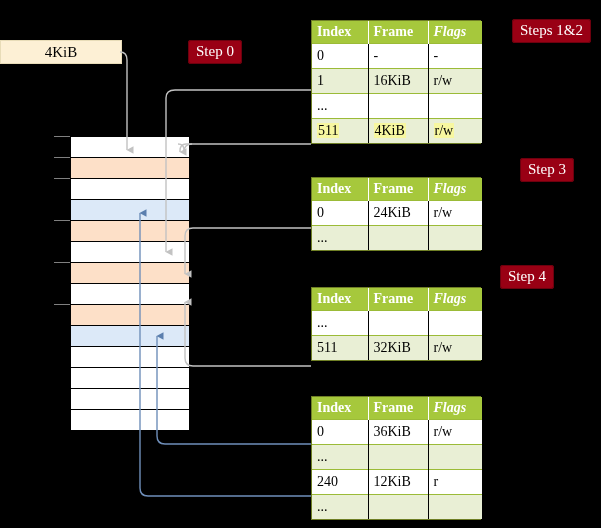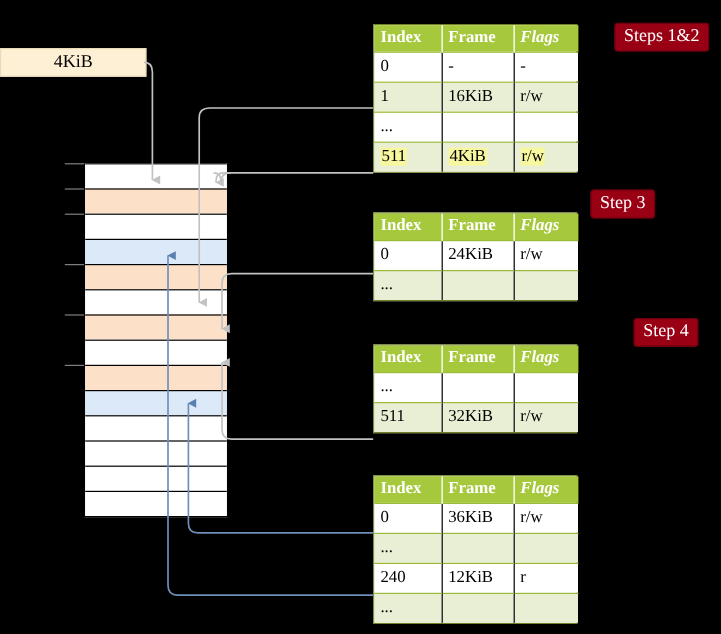--- a/index.html
+++ b/index.html
@@ -171,27 +171,30 @@
     </g>
 
     <g fill="none" stroke="#6f8fba" stroke-width="1.4">
 
       <path d="M311,444 L165,444 Q157,444 157,436 L157,336" marker-end="url(#ab)"></path>
 
       <path d="M311,496 L148,496 Q140,496 140,488 L140,213" marker-end="url(#ab)"></path>
     </g>
   </svg>
 
+  <div class="badge" id="badge-0" style="left: 188px; top: 40px;">
+    <span>Step 0</span>
+  </div>
   <div class="badge" id="badge-1" style="left: 512px; top: 19px;">
     <span>Steps 1&amp;2</span>
   </div>
-  <div class="badge" id="badge-2" style="left: 492px; top: 158px;">
+  <div class="badge" id="badge-2" style="left: 520px; top: 158px;">
     <span>Step 3</span>
   </div>
-  <div class="badge" id="badge-3" style="left: 528px; top: 265px;">
+  <div class="badge" id="badge-3" style="left: 500px; top: 265px;">
     <span>Step 4</span>
   </div>
 
   <div id="tables-host">
       <div class="ptable" style="top: 20px;">
         <table>
           <colgroup>
             <col class="c1">
             <col class="c2">
             <col class="c3">

